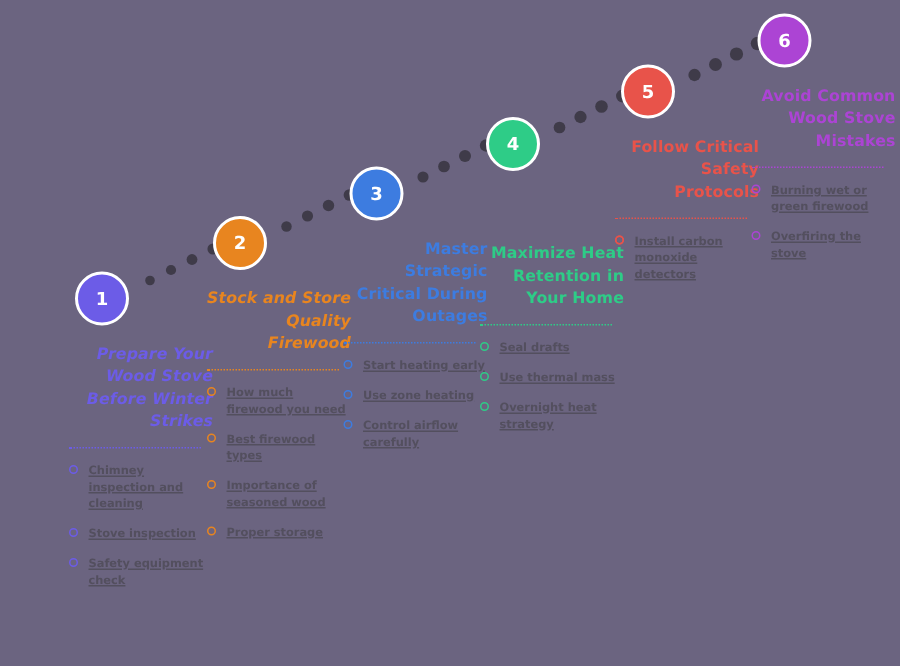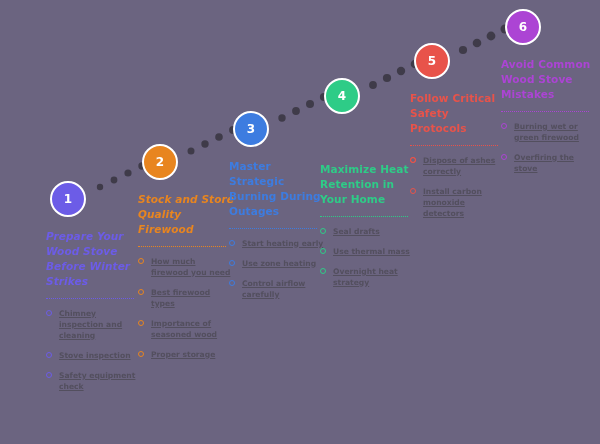--- a/index.html
+++ b/index.html
@@ -48,20 +48,21 @@
     font-weight: bold;
     box-sizing: border-box;
     margin-left: 4px;
   }
   .step-title {
     margin-top: 12px;
     font-size: 10.5px;
     font-weight: bold;
     line-height: 1.42;
     letter-spacing: 0.1px;
+    text-align: right;
   }
   .divider {
     margin-top: 9px;
     margin-bottom: 9px;
     height: 0;
     border-top: 1.5px dotted;
     width: 88px;
   }
   .bullets {
     list-style: none;
@@ -143,21 +144,21 @@
           <li class="bullet"><span class="bullet-marker" style="border-color: rgb(232, 133, 31);"></span><span>How much firewood you need</span></li>
           <li class="bullet"><span class="bullet-marker" style="border-color: rgb(232, 133, 31);"></span><span>Best firewood types</span></li>
           <li class="bullet"><span class="bullet-marker" style="border-color: rgb(232, 133, 31);"></span><span>Importance of seasoned wood</span></li>
           <li class="bullet"><span class="bullet-marker" style="border-color: rgb(232, 133, 31);"></span><span>Proper storage</span></li>
         </ul>
       </div>
       <div class="step" style="left: 229px; top: 111px;">
         <div class="badge" style="background: rgb(61, 124, 224);">
           <span>3</span>
         </div>
-        <div class="step-title" style="color: rgb(61, 124, 224);">Master Strategic Burning During Outages</div>
+        <div class="step-title" style="color: rgb(61, 124, 224);">Master Strategic Critical During Outages</div>
         <div class="divider" style="border-top-color: rgb(61, 124, 224);"></div>
         <ul class="bullets">
           <li class="bullet"><span class="bullet-marker" style="border-color: rgb(61, 124, 224);"></span><span>Start heating early</span></li>
           <li class="bullet"><span class="bullet-marker" style="border-color: rgb(61, 124, 224);"></span><span>Use zone heating</span></li>
           <li class="bullet"><span class="bullet-marker" style="border-color: rgb(61, 124, 224);"></span><span>Control airflow carefully</span></li>
         </ul>
       </div>
       <div class="step" style="left: 320px; top: 78px;">
         <div class="badge" style="background: rgb(46, 204, 135);">
           <span>4</span>
@@ -171,21 +172,20 @@
         </ul>
       </div>
       <div class="step" style="left: 410px; top: 43px;">
         <div class="badge" style="background: rgb(232, 83, 74);">
           <span>5</span>
         </div>
         <div class="step-title" style="color: rgb(232, 83, 74);">Follow Critical Safety Protocols</div>
         <div class="divider" style="border-top-color: rgb(232, 83, 74);"></div>
         <ul class="bullets">
           <li class="bullet"><span class="bullet-marker" style="border-color: rgb(232, 83, 74);"></span></li>
-          <li class="bullet"><span class="bullet-marker" style="border-color: rgb(232, 83, 74);"></span><span>Dispose of ashes correctly</span></li>
           <li class="bullet"><span class="bullet-marker" style="border-color: rgb(232, 83, 74);"></span><span>Install carbon monoxide detectors</span></li>
         </ul>
       </div>
       <div class="step" style="left: 501px; top: 9px;">
         <div class="badge" style="background: rgb(172, 68, 212);">
           <span>6</span>
         </div>
         <div class="step-title" style="color: rgb(172, 68, 212);">Avoid Common Wood Stove Mistakes</div>
         <div class="divider" style="border-top-color: rgb(172, 68, 212);"></div>
         <ul class="bullets">

